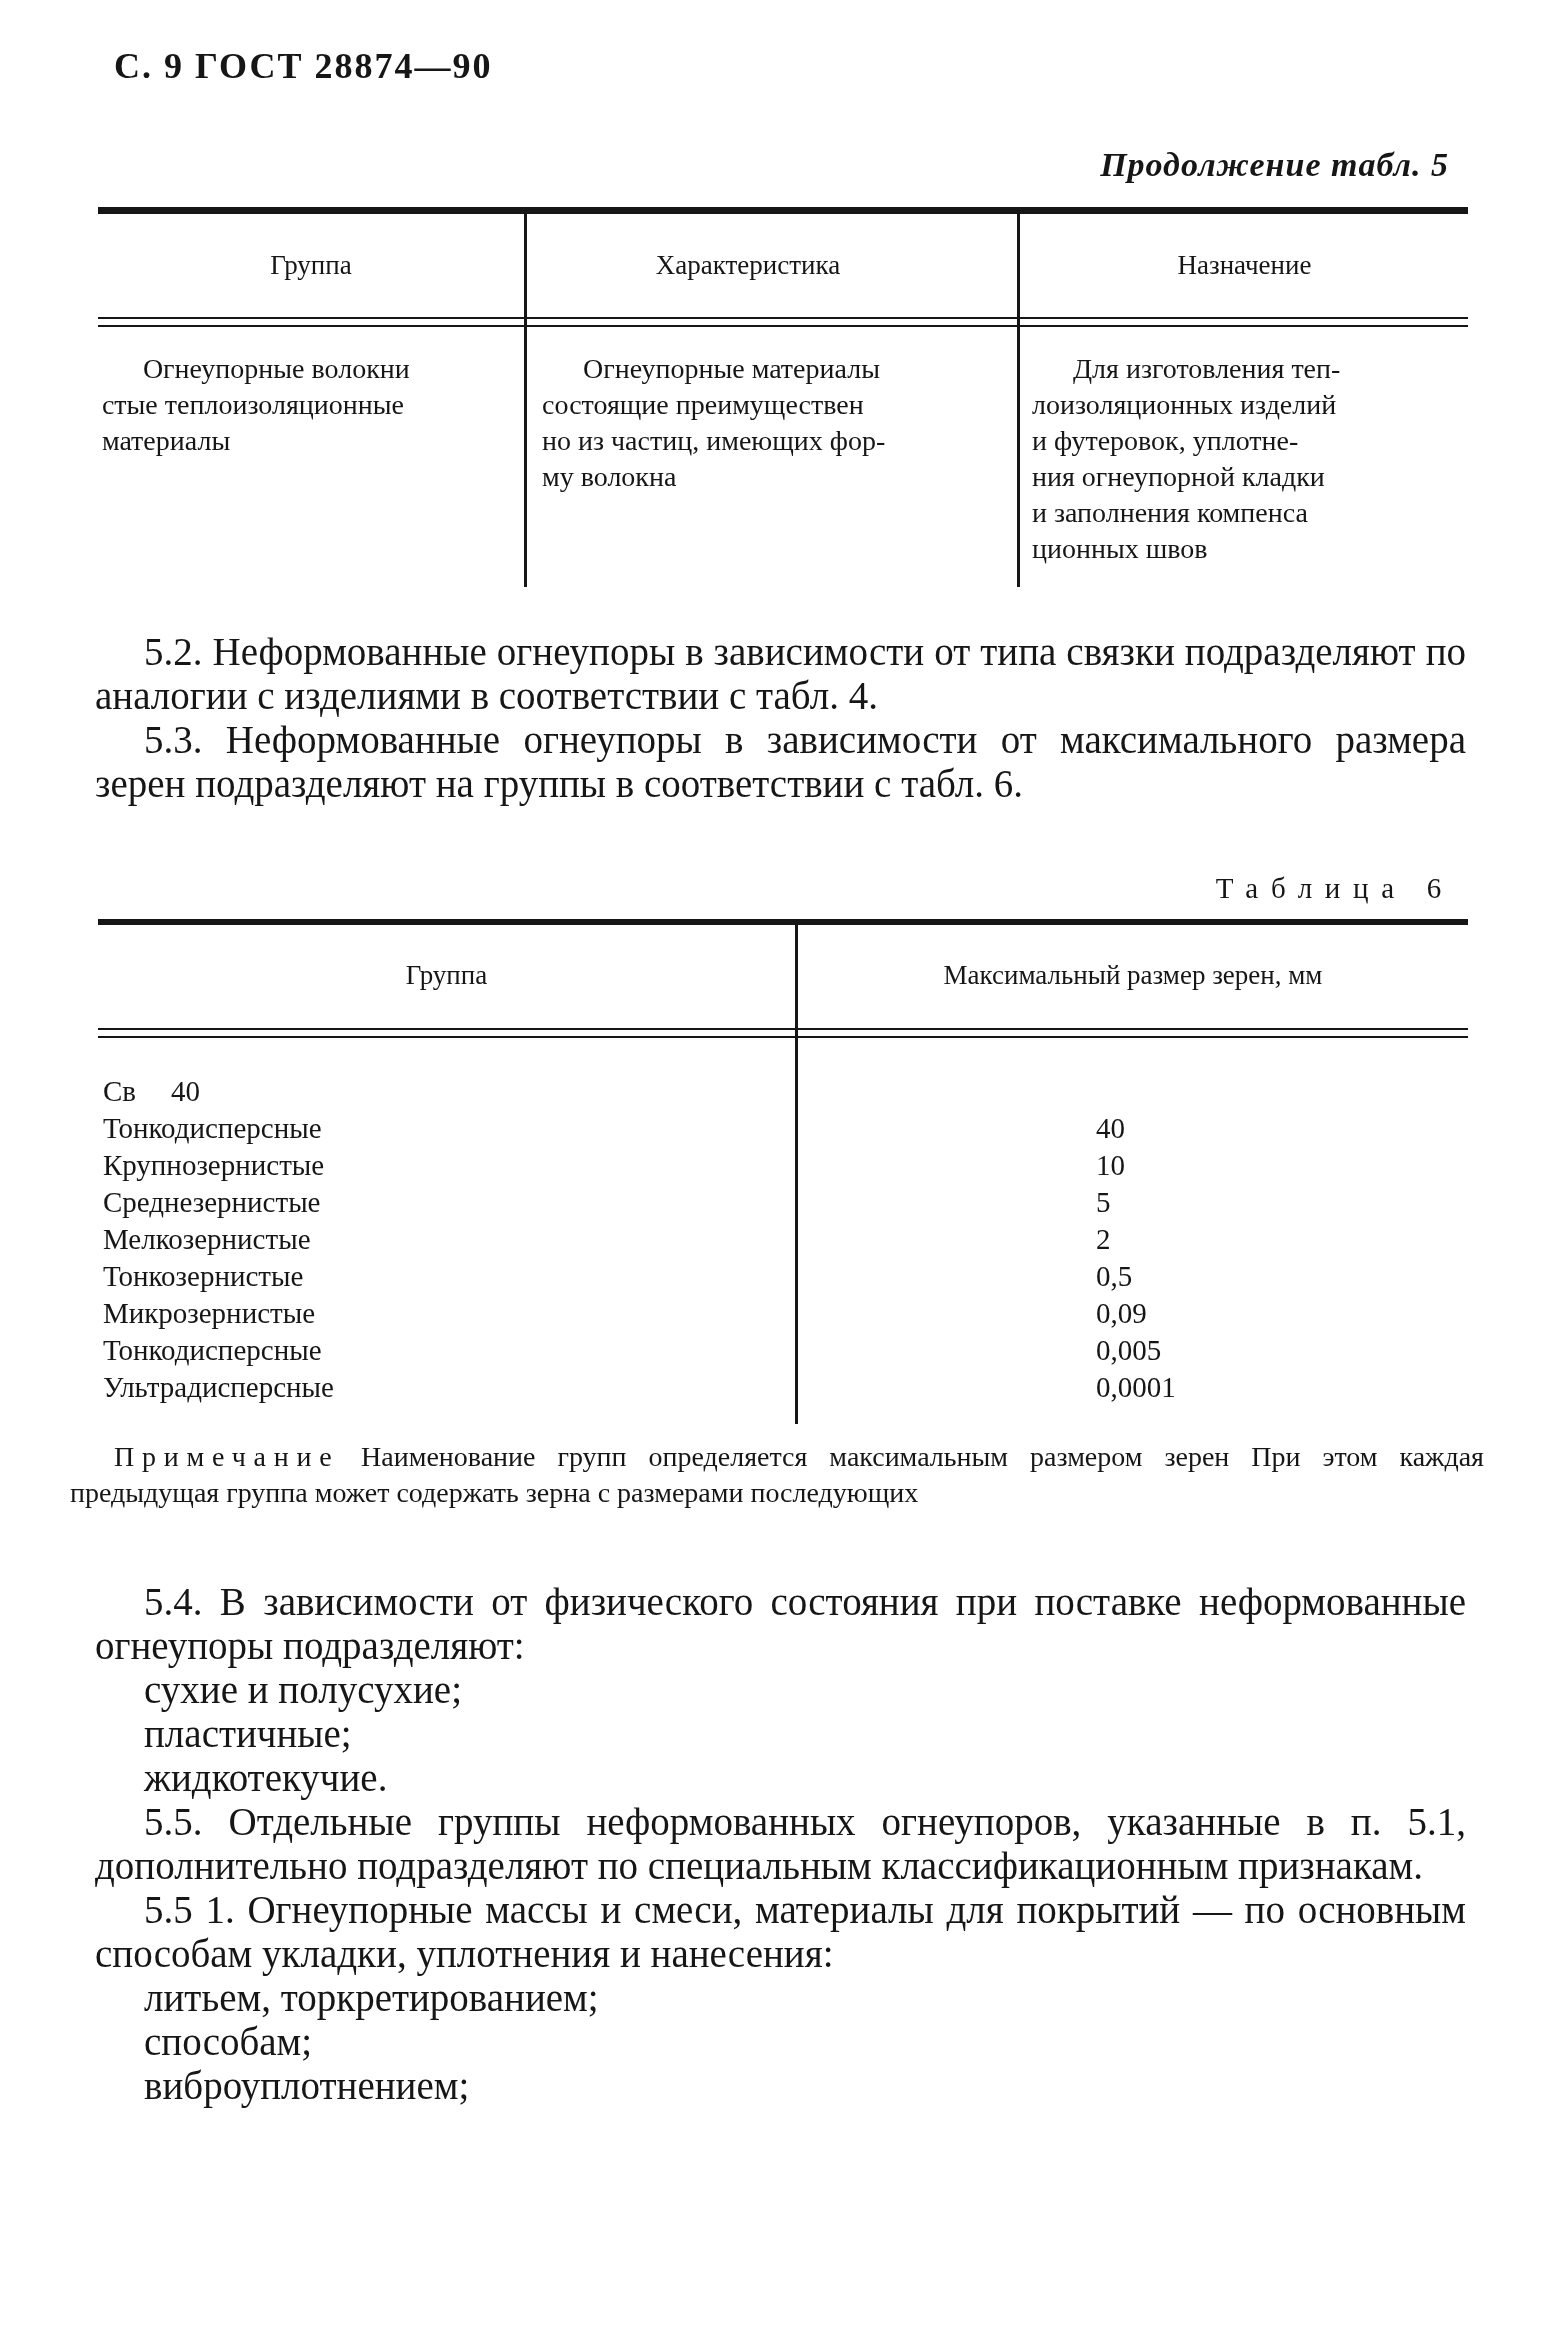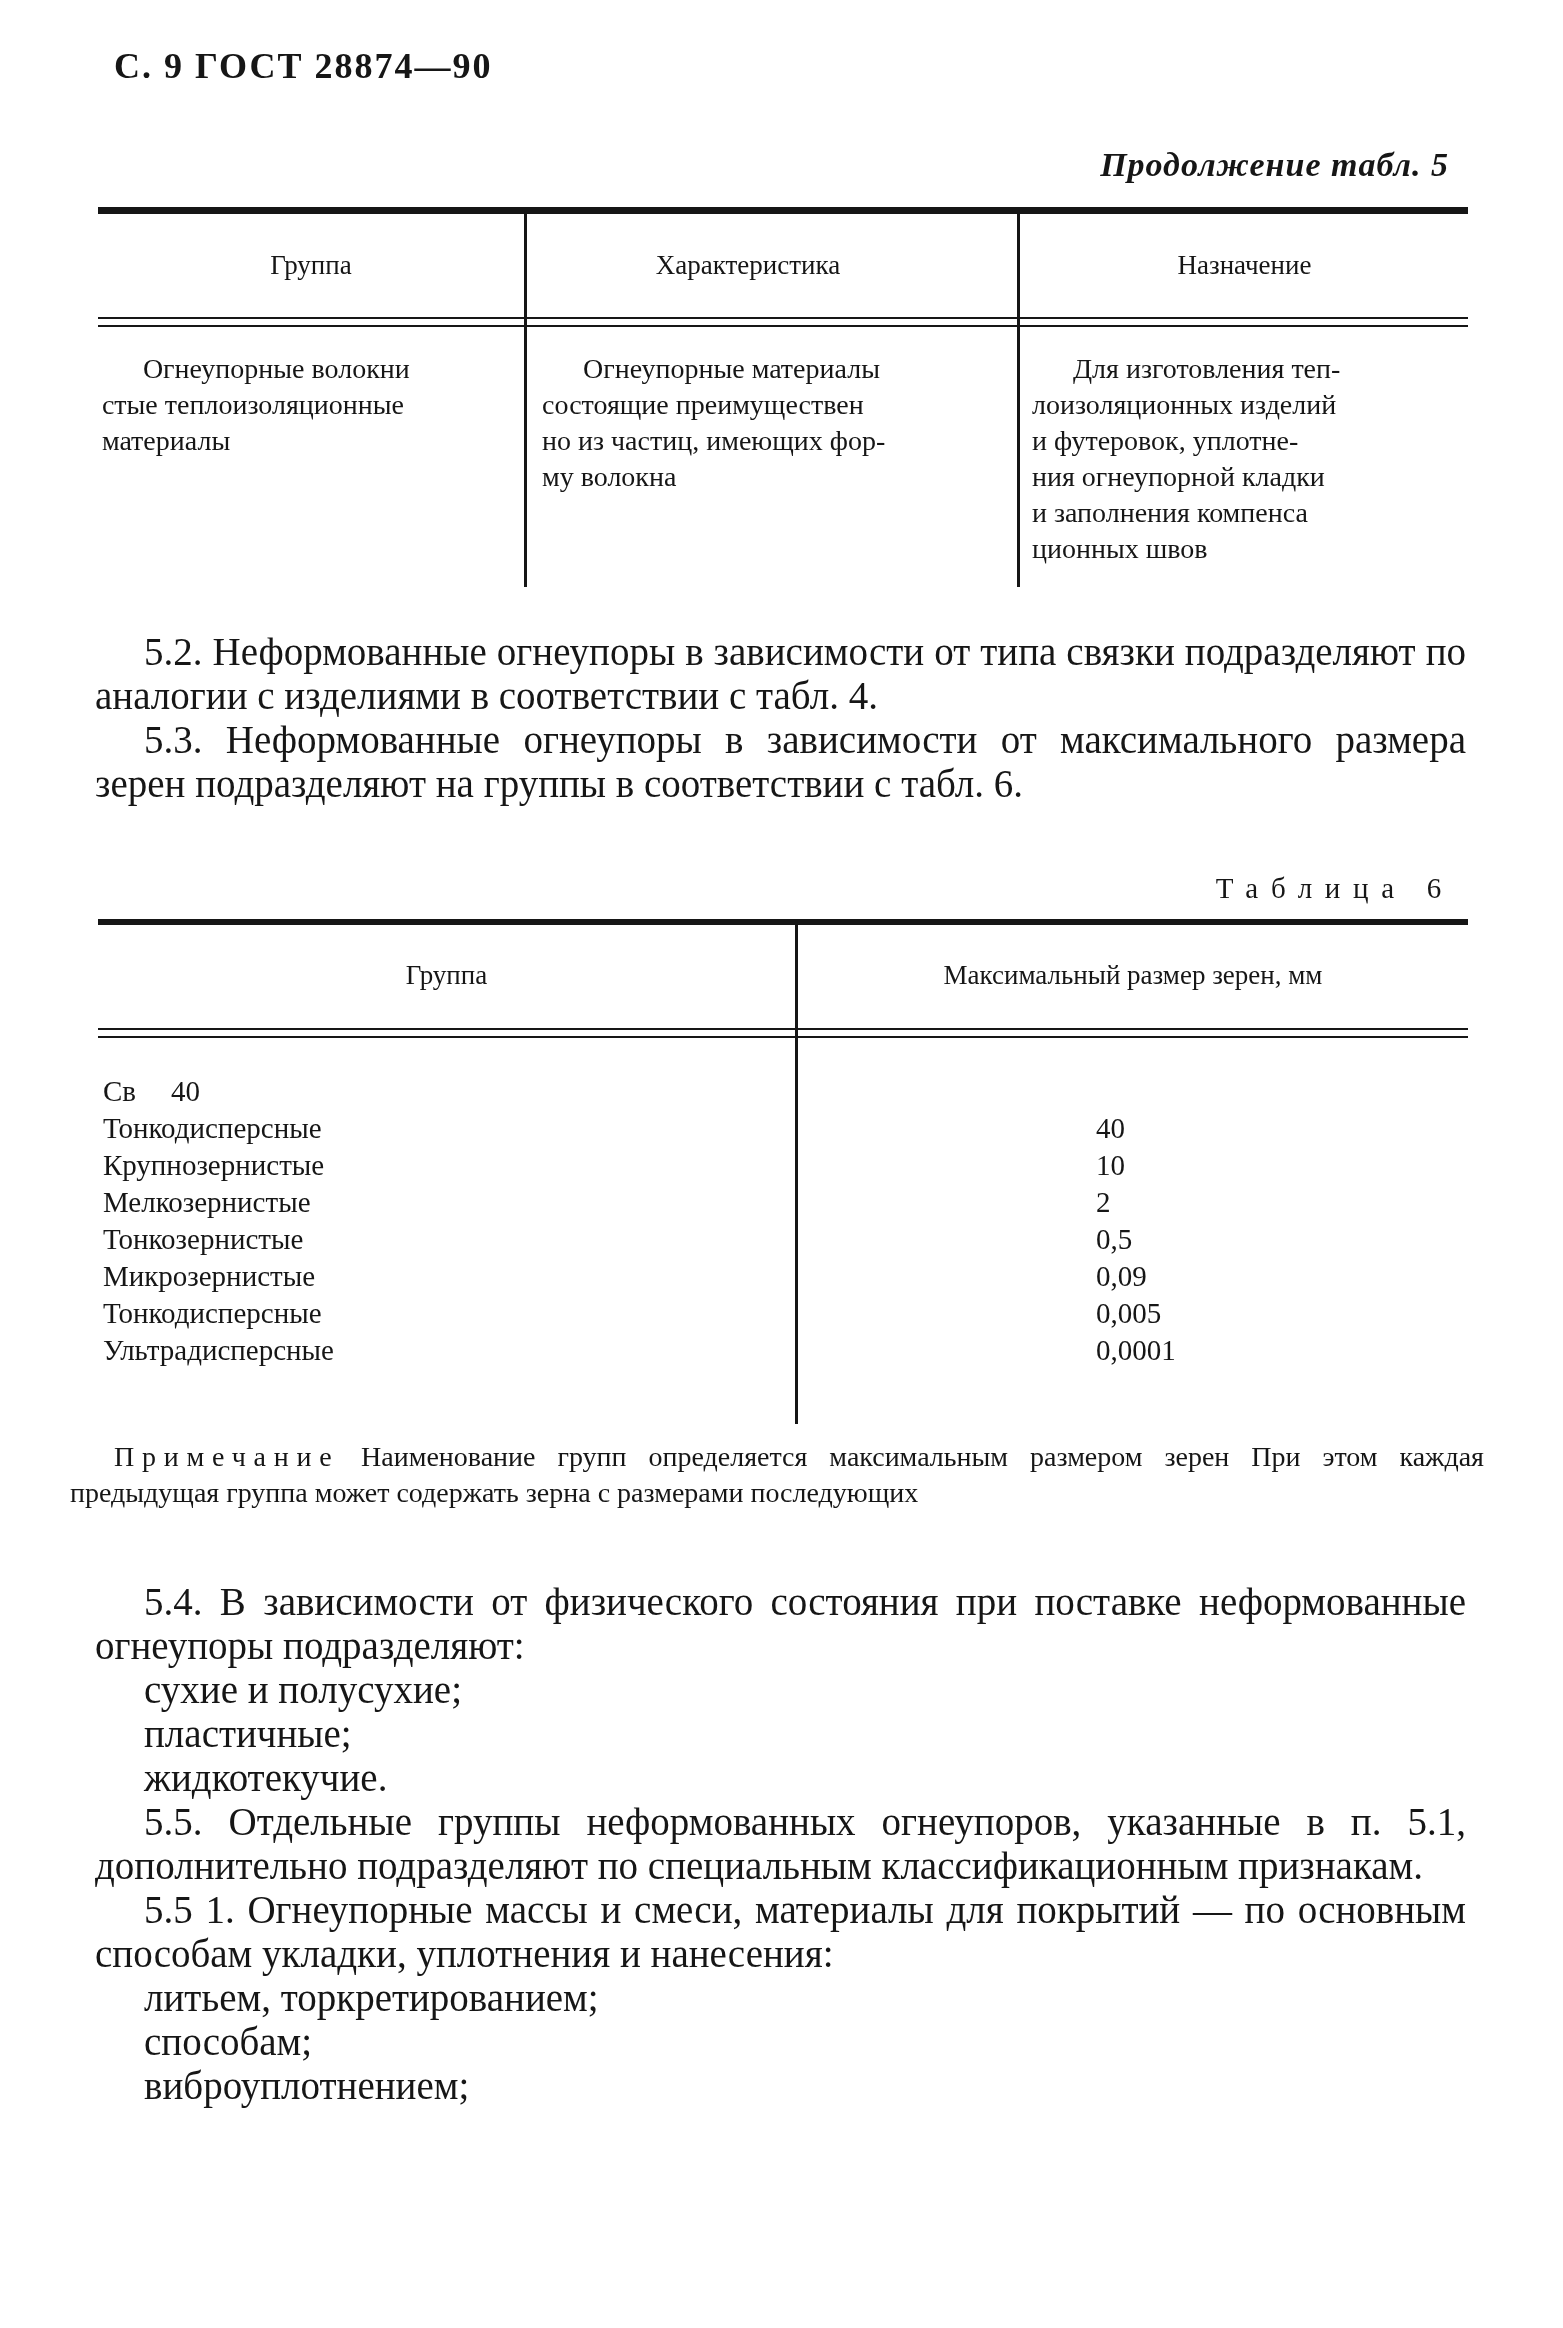--- a/index.html
+++ b/index.html
@@ -145,20 +145,25 @@
         <span class="t6-name">Тонкодисперсные</span>
         <span class="t6-prefix"></span>
         <span class="t6-value">40</span>
       </div>
       <div class="t6-row">
         <span class="t6-name">Крупнозернистые</span>
         <span class="t6-prefix"></span>
         <span class="t6-value">10</span>
       </div>
       <div class="t6-row">
+        <span class="t6-name">Среднезернистые</span>
+        <span class="t6-prefix"></span>
+        <span class="t6-value">5</span>
+      </div>
+      <div class="t6-row">
         <span class="t6-name">Мелкозернистые</span>
         <span class="t6-prefix"></span>
         <span class="t6-value">2</span>
       </div>
       <div class="t6-row">
         <span class="t6-name">Тонкозернистые</span>
         <span class="t6-prefix"></span>
         <span class="t6-value">0,5</span>
       </div>
       <div class="t6-row">

